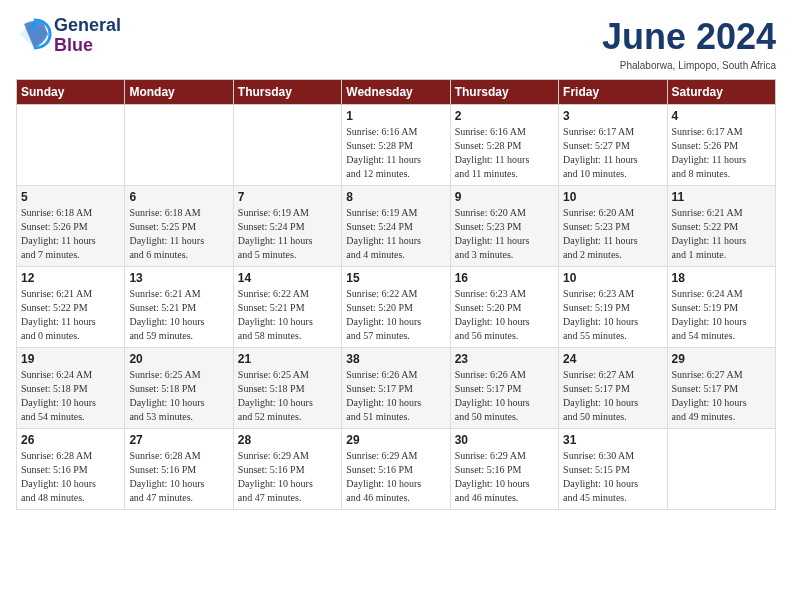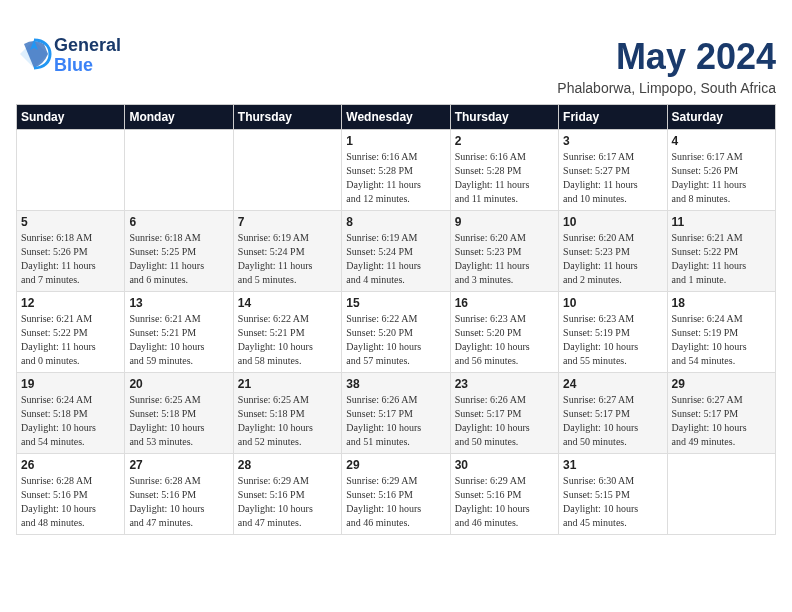--- a/index.html
+++ b/index.html
@@ -8,56 +8,55 @@
       background: #fff;
       width: 792px;
       min-height: 612px;
       padding: 16px;
     }
     .header {
       display: flex;
       justify-content: space-between;
       align-items: flex-start;
       margin-bottom: 8px;
-      margin-top: 20px;
     }
     .logo {
       display: flex;
       align-items: center;
       gap: 2px;
     }
     .logo-text {
       font-size: 18px;
       font-weight: bold;
       color: #1a3a6b;
       line-height: 1.1;
     }
     .logo-blue {
-      color: #3b82f6;
+      color: #701a75;
     }
     .title-section {
       text-align: right;
     }
     .month-title {
       font-size: 36px;
       font-weight: bold;
       color: #1a3a6b;
     }
     .location {
-      font-size: 14px;
+      font-size: 10px;
       color: #444;
       margin-top: 2px;
     }
     .calendar {
       width: 100%;
       border-collapse: collapse;
       font-size: 10px;
     }
     .calendar th {
-      background: #0f172a;
+      background: #7f1d1d;
       color: #fff;
       padding: 5px 4px;
       text-align: left;
       font-size: 12px;
       border: 1px solid #ccc;
     }
     .calendar td {
       border: 1px solid #ddd;
       vertical-align: top;
       padding: 4px;
@@ -98,21 +97,21 @@
         <path d="M18 4 C28 4 34 10 34 18 C34 26 28 32 18 32" fill="none" stroke="#2196F3" stroke-width="3"></path>
         <path d="M18 4 L22 14 L18 12 L14 14 Z" fill="#2196F3"></path>
       </svg>
     </div>
     <div>
       <div class="logo-text">General</div>
       <div class="logo-text logo-blue">Blue</div>
     </div>
   </div>
   <div class="title-section">
-    <div class="month-title">May 2024</div>
+    <div class="month-title">June 2024</div>
     <div class="location">Phalaborwa, Limpopo, South Africa</div>
   </div>
 </div>
 
 <table class="calendar">
   <thead>
     <tr>
     <th>Sunday</th>
         <th>Monday</th>
         <th>Thursday</th>

